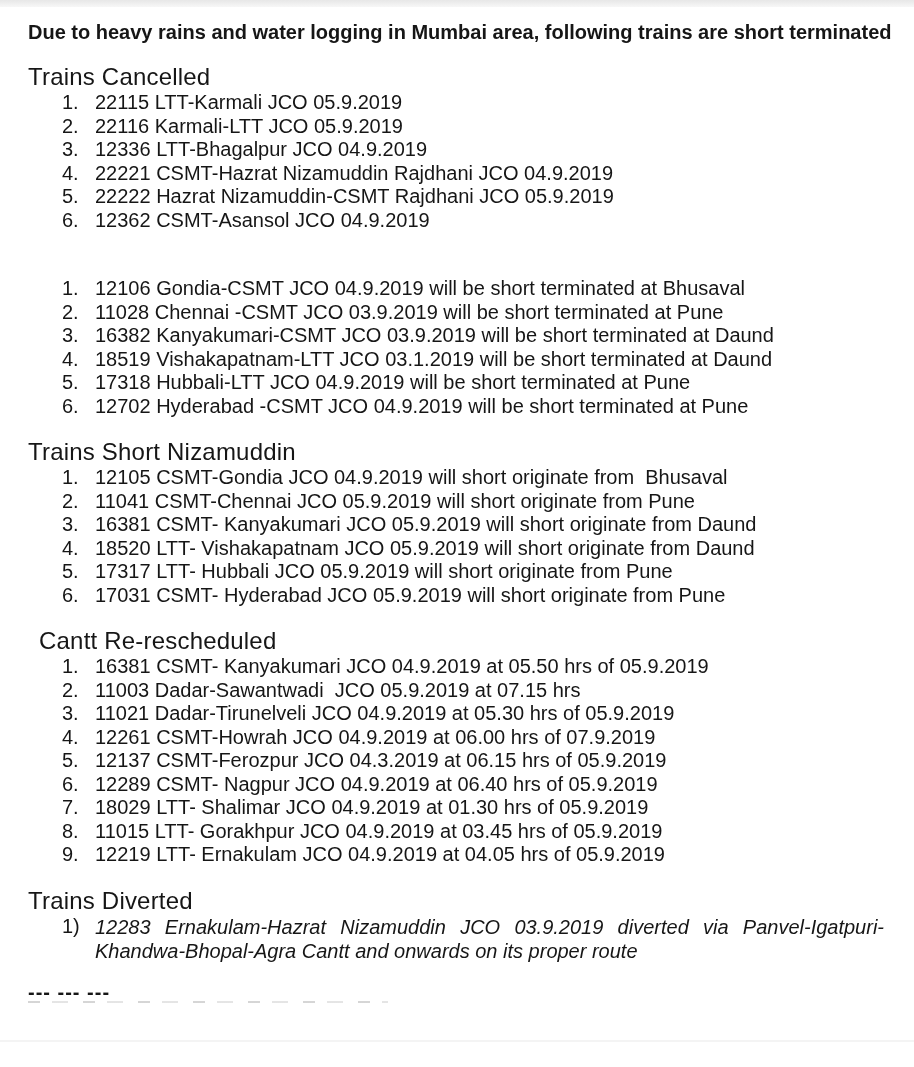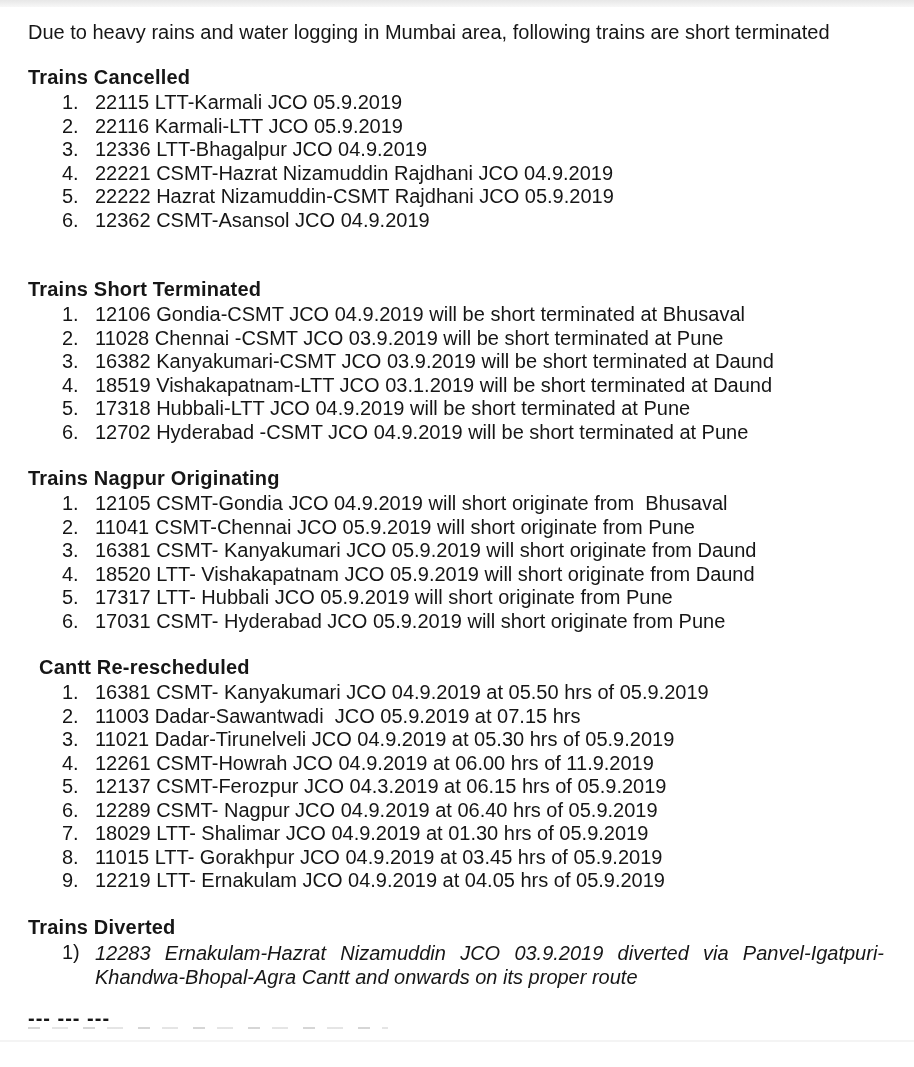--- a/index.html
+++ b/index.html
@@ -31,32 +31,33 @@
   }
   .page {
     padding: 20px 30px 0 28px;
     box-sizing: border-box;
     width: 914px;
   }
   .intro {
     margin: 0 0 20px 0;
     font-size: 20px;
     line-height: 25px;
+    font-weight: bold;
   }
   .intro .line {
     display: block;
     white-space: pre;
   }
   .sec { margin: 0 0 22px 0; }
   .sec.gap-lg { margin-bottom: 45px; }
   .hd {
     margin: 0 0 2px 0;
-    font-size: 20px;
+    font-size: 24px;
     line-height: 24px;
-    font-weight: bold;
+    font-weight: normal;
     letter-spacing: 0.2px;
   }
   .hd.indent { padding-left: 11px; }
   .items { margin: 0; padding: 0; }
   .item {
     display: flex;
     font-size: 20px;
     line-height: 23.5px;
   }
   .item .num {
@@ -139,21 +140,20 @@
           <span class="txt">22222 Hazrat Nizamuddin-CSMT Rajdhani JCO 05.9.2019</span>
         </div>
         <div class="item">
           <span class="num">6.</span>
           <span class="txt">12362 CSMT-Asansol JCO 04.9.2019</span>
         </div>
       </div>
   </section>
 
   <section class="sec">
-    <h2 class="hd">Trains Short Terminated</h2>
     <div class="items">
         <div class="item">
           <span class="num">1.</span>
           <span class="txt">12106 Gondia-CSMT JCO 04.9.2019 will be short terminated at Bhusaval</span>
         </div>
         <div class="item">
           <span class="num">2.</span>
           <span class="txt">11028 Chennai -CSMT JCO 03.9.2019 will be short terminated at Pune</span>
         </div>
         <div class="item">
@@ -169,21 +169,21 @@
           <span class="txt">17318 Hubbali-LTT JCO 04.9.2019 will be short terminated at Pune</span>
         </div>
         <div class="item">
           <span class="num">6.</span>
           <span class="txt">12702 Hyderabad -CSMT JCO 04.9.2019 will be short terminated at Pune</span>
         </div>
       </div>
   </section>
 
   <section class="sec">
-    <h2 class="hd">Trains Nagpur Originating</h2>
+    <h2 class="hd">Trains Short Nizamuddin</h2>
     <div class="items">
         <div class="item">
           <span class="num">1.</span>
           <span class="txt">12105 CSMT-Gondia JCO 04.9.2019 will short originate from  Bhusaval</span>
         </div>
         <div class="item">
           <span class="num">2.</span>
           <span class="txt">11041 CSMT-Chennai JCO 05.9.2019 will short originate from Pune</span>
         </div>
         <div class="item">
@@ -215,21 +215,21 @@
         <div class="item">
           <span class="num">2.</span>
           <span class="txt">11003 Dadar-Sawantwadi  JCO 05.9.2019 at 07.15 hrs</span>
         </div>
         <div class="item">
           <span class="num">3.</span>
           <span class="txt">11021 Dadar-Tirunelveli JCO 04.9.2019 at 05.30 hrs of 05.9.2019</span>
         </div>
         <div class="item">
           <span class="num">4.</span>
-          <span class="txt">12261 CSMT-Howrah JCO 04.9.2019 at 06.00 hrs of 11.9.2019</span>
+          <span class="txt">12261 CSMT-Howrah JCO 04.9.2019 at 06.00 hrs of 07.9.2019</span>
         </div>
         <div class="item">
           <span class="num">5.</span>
           <span class="txt">12137 CSMT-Ferozpur JCO 04.3.2019 at 06.15 hrs of 05.9.2019</span>
         </div>
         <div class="item">
           <span class="num">6.</span>
           <span class="txt">12289 CSMT- Nagpur JCO 04.9.2019 at 06.40 hrs of 05.9.2019</span>
         </div>
         <div class="item">

